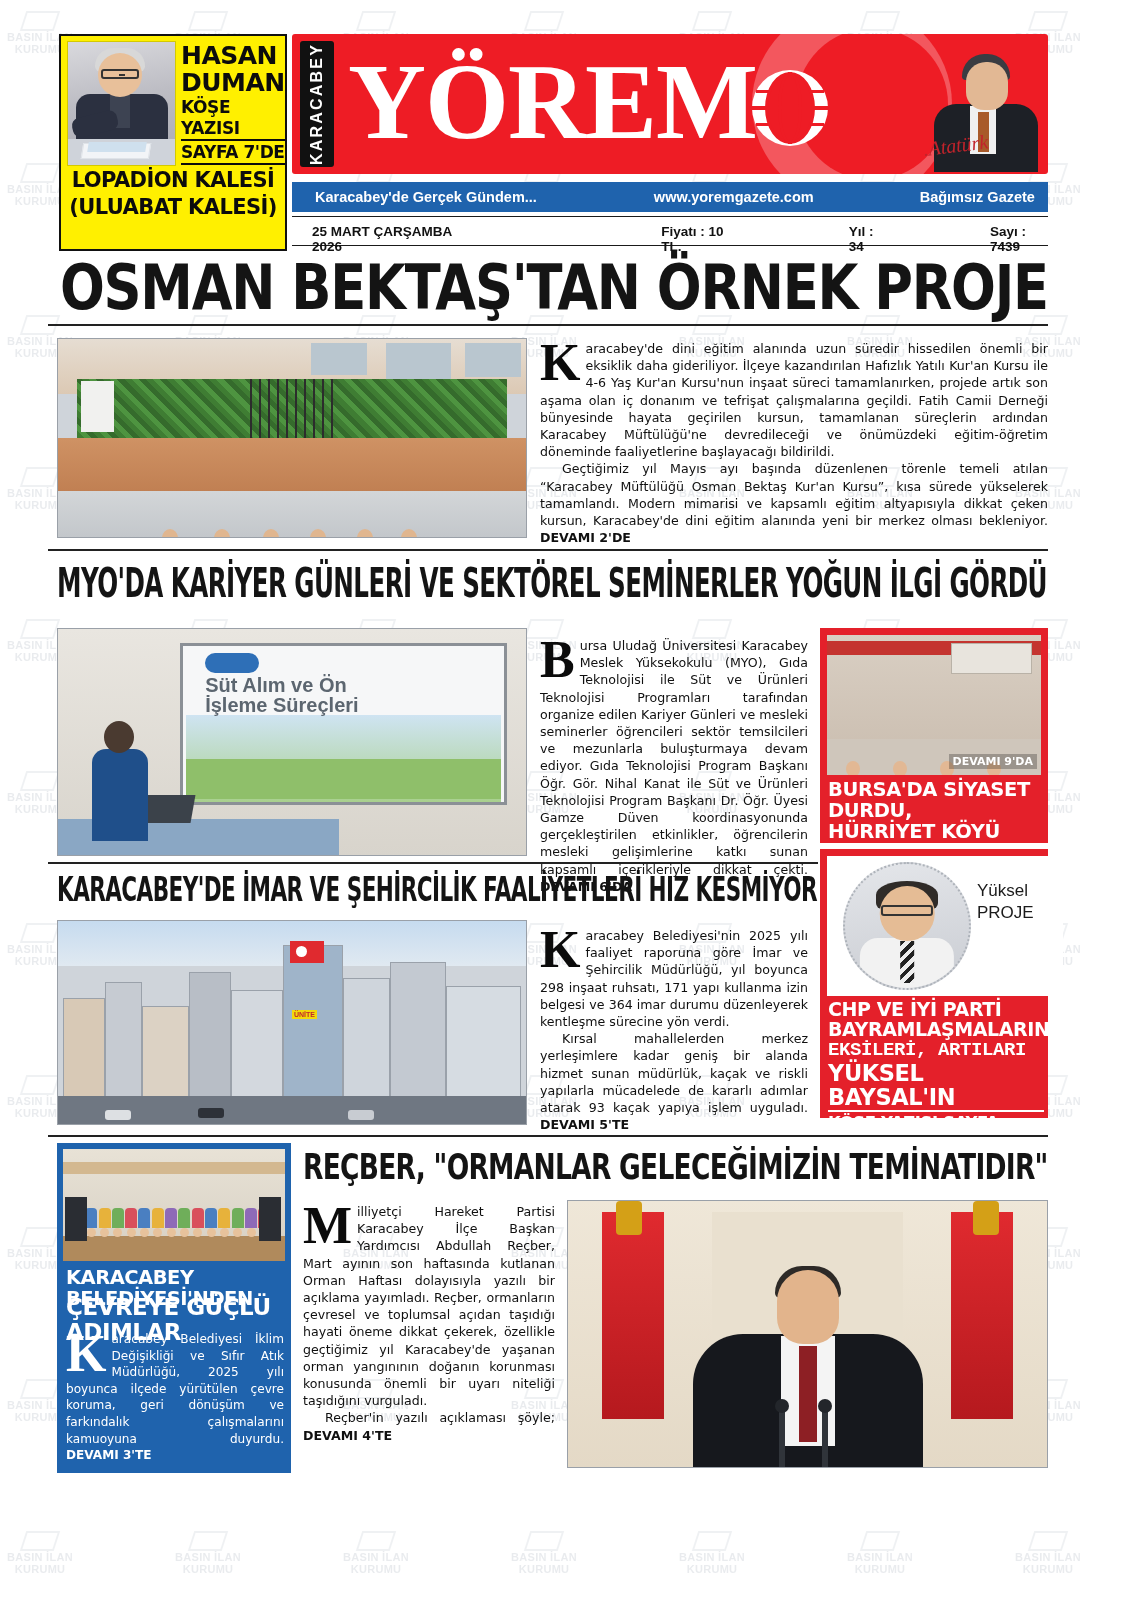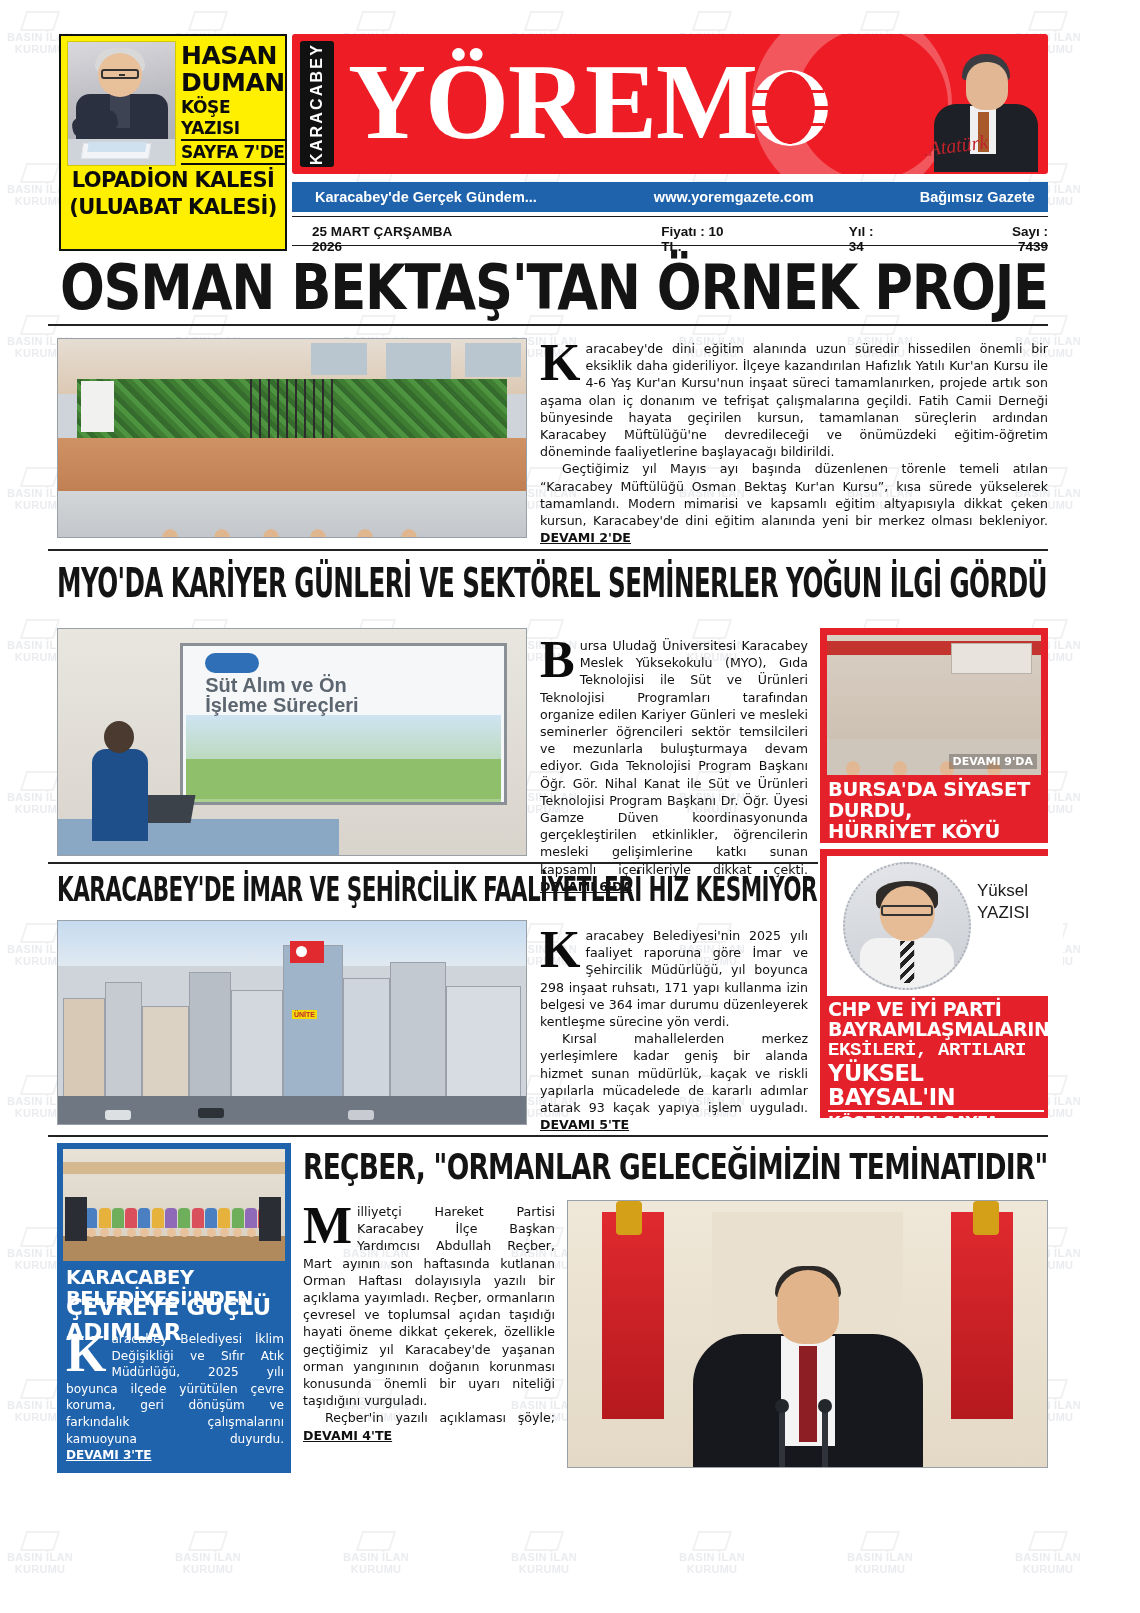--- a/index.html
+++ b/index.html
@@ -139,21 +139,21 @@
 
   .infobar{
     position:absolute; left:292px; top:216px; width:756px; height:30px;
     border-top:1px solid #1a1a1a; border-bottom:1px solid #1a1a1a;
     display:flex; align-items:center; color:#111;
   }
   .infobar div{font-weight:700; font-size:13.5px;margin-top:15px;}
   .ib1{margin-left:20px;}
   .ib2{margin-left:205px;}
   .ib3{margin-left:116px;}
-  .ib4{margin-left:105px;text-align:right;}
+  .ib4{margin-left:105px;}
 
   
   .hl{
     font-family:"DejaVu Sans",sans-serif; font-weight:700; color:#141414;
     white-space:nowrap; line-height:1;
   }
   .hl-main{
     position:absolute; left:60px; top:257px; width:988px; height:56px;
     font-size:62px; transform:scaleX(1.0); transform-origin:left center;
     letter-spacing:-1.5px;
@@ -180,21 +180,21 @@
     text-align:justify; text-justify:inter-word;
     hyphens:auto;
   }
   .body-col p{margin:0; text-indent:22px;}
   .body-col p.first{text-indent:0;}
   .dropcap{
     float:left; font-family:"Liberation Serif","DejaVu Serif",serif;
     font-weight:700; font-size:52px; line-height:41px;
     padding:2px 5px 0 0; color:#0b0b0b;
   }
-  .devami{font-weight:700; white-space:nowrap;text-decoration:underline;}
+  .devami{font-weight:700; white-space:nowrap;}
 
   
   .photo{position:absolute; overflow:hidden; background:#cfd4da;}
   .ph-border{border:1px solid #9aa0a8;}
   .p1-bld{position:absolute;left:0;top:0;width:100%;height:28%;background:linear-gradient(180deg,#e6ddd2,#dcc9b4);}
   .p1-win{position:absolute;background:#b9c6cf;}
   .p1-green{position:absolute;left:4%;top:20%;width:92%;height:30%;
      background:repeating-linear-gradient(45deg,#3f7d33 0 5px,#4e9440 5px 10px,#356b2c 10px 15px);}
   .p1-wall{position:absolute;left:0;top:50%;width:100%;height:28%;background:linear-gradient(180deg,#cf9264,#c07f52);}
   .p1-ground{position:absolute;left:0;bottom:0;width:100%;height:23%;background:linear-gradient(180deg,#d3d6d8,#c3c7cb);}
@@ -843,21 +843,21 @@
     <div style="position:absolute;left:7px;top:7px;width:236px;height:140px;background:#fff;">
       <div class="col-photo" style="left:16px;top:6px;width:128px;height:128px;">
         <div class="cp-body"></div>
           <div class="cp-tie"></div>
         <div class="cp-hair"></div>
           <div class="cp-head"></div>
           <div class="cp-gl"></div>
       </div>
       <div style="position:absolute;left:150px;top:24px;font-family:'Liberation Sans',sans-serif;font-size:17px;color:#1b1b1b;line-height:22px;">
         <div>Yüksel</div>
-        <div>YAZISI</div>
+        <div>PROJE</div>
       </div>
     </div>
     <div style="position:absolute;left:8px;top:150px;width:216px;">
       <div class="redbox-title" style="font-size:19px;">CHP VE İYİ PARTİ</div>
       <div class="redbox-title" style="font-size:19px;">BAYRAMLAŞMALARININ</div>
       <div class="redbox-title" style="font-size:19px;font-family:Liberation Mono, monospace;">EKSİLERİ, ARTILARI</div>
       <div class="redbox-title" style="font-size:22.5px;margin-top:1px;">YÜKSEL BAYSAL'IN</div>
       <div class="redbox-title" style="font-size:16.5px;border-top:2px solid #fff;padding-top:2px;margin-top:1px;">KÖŞE YAZISI SAYFA 10'DA</div>
     </div>
   </div>

